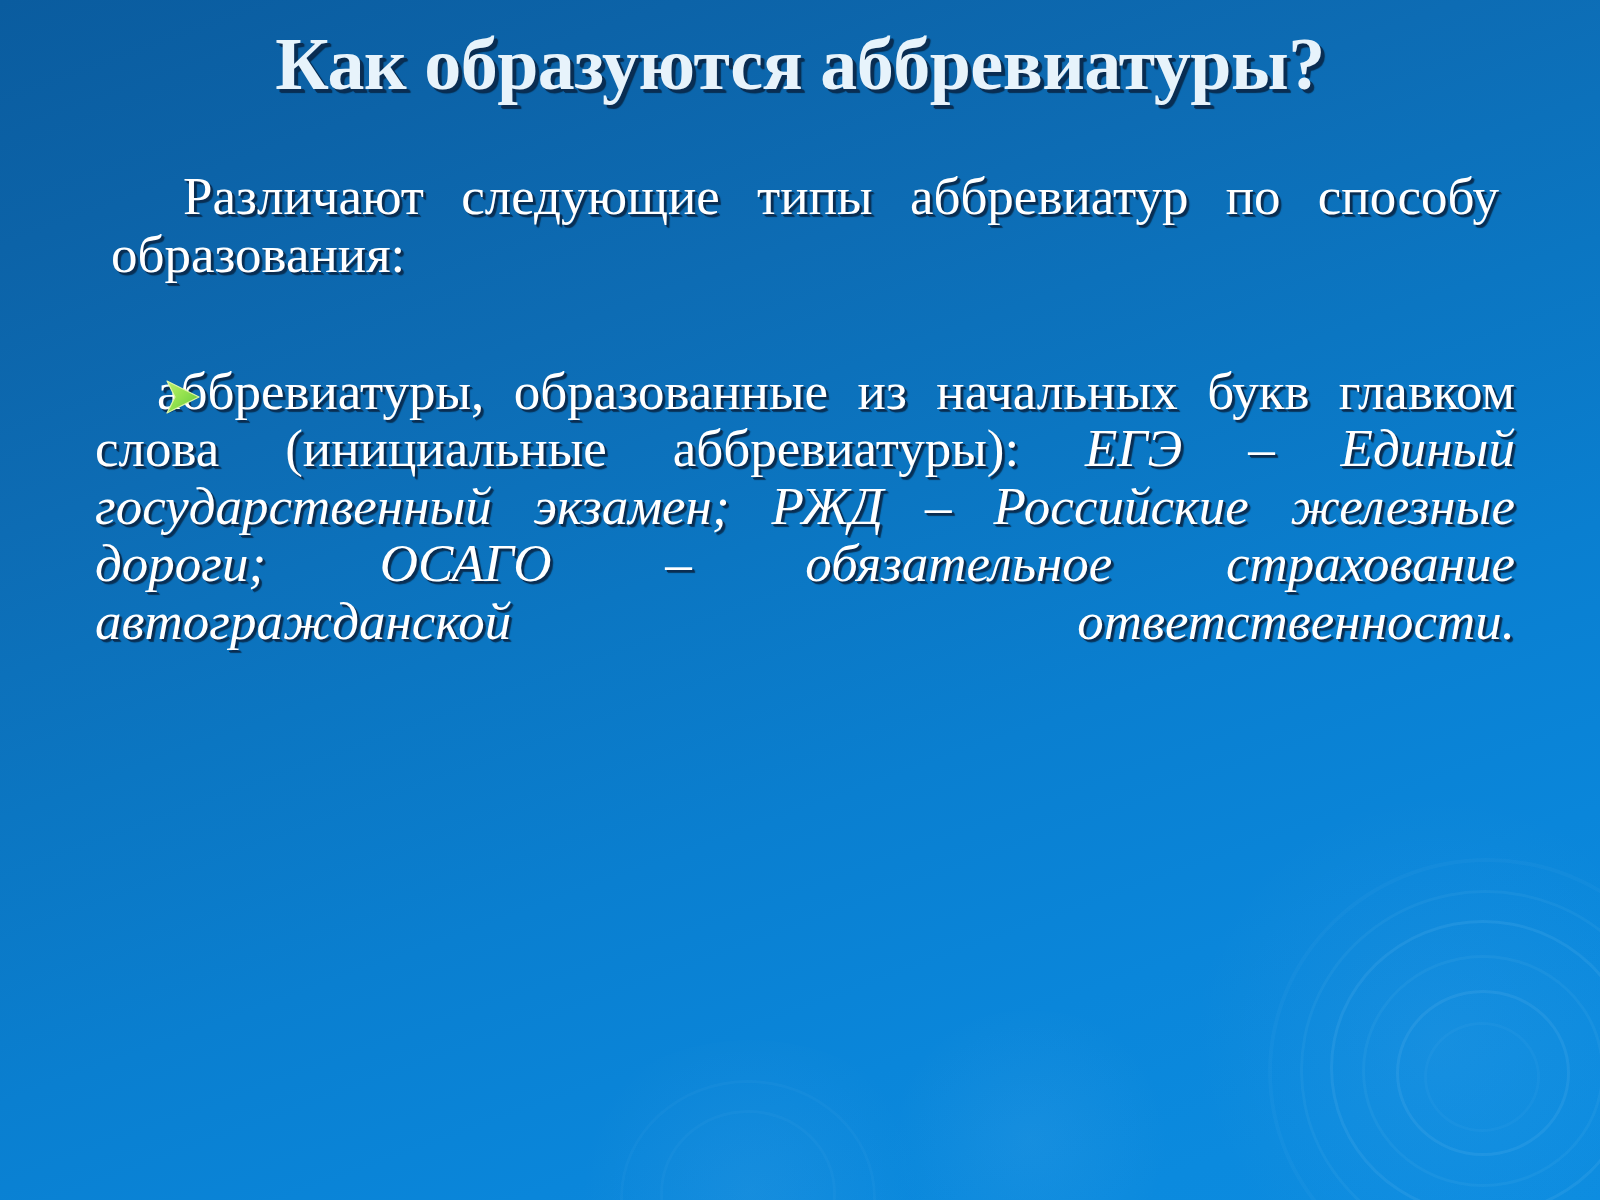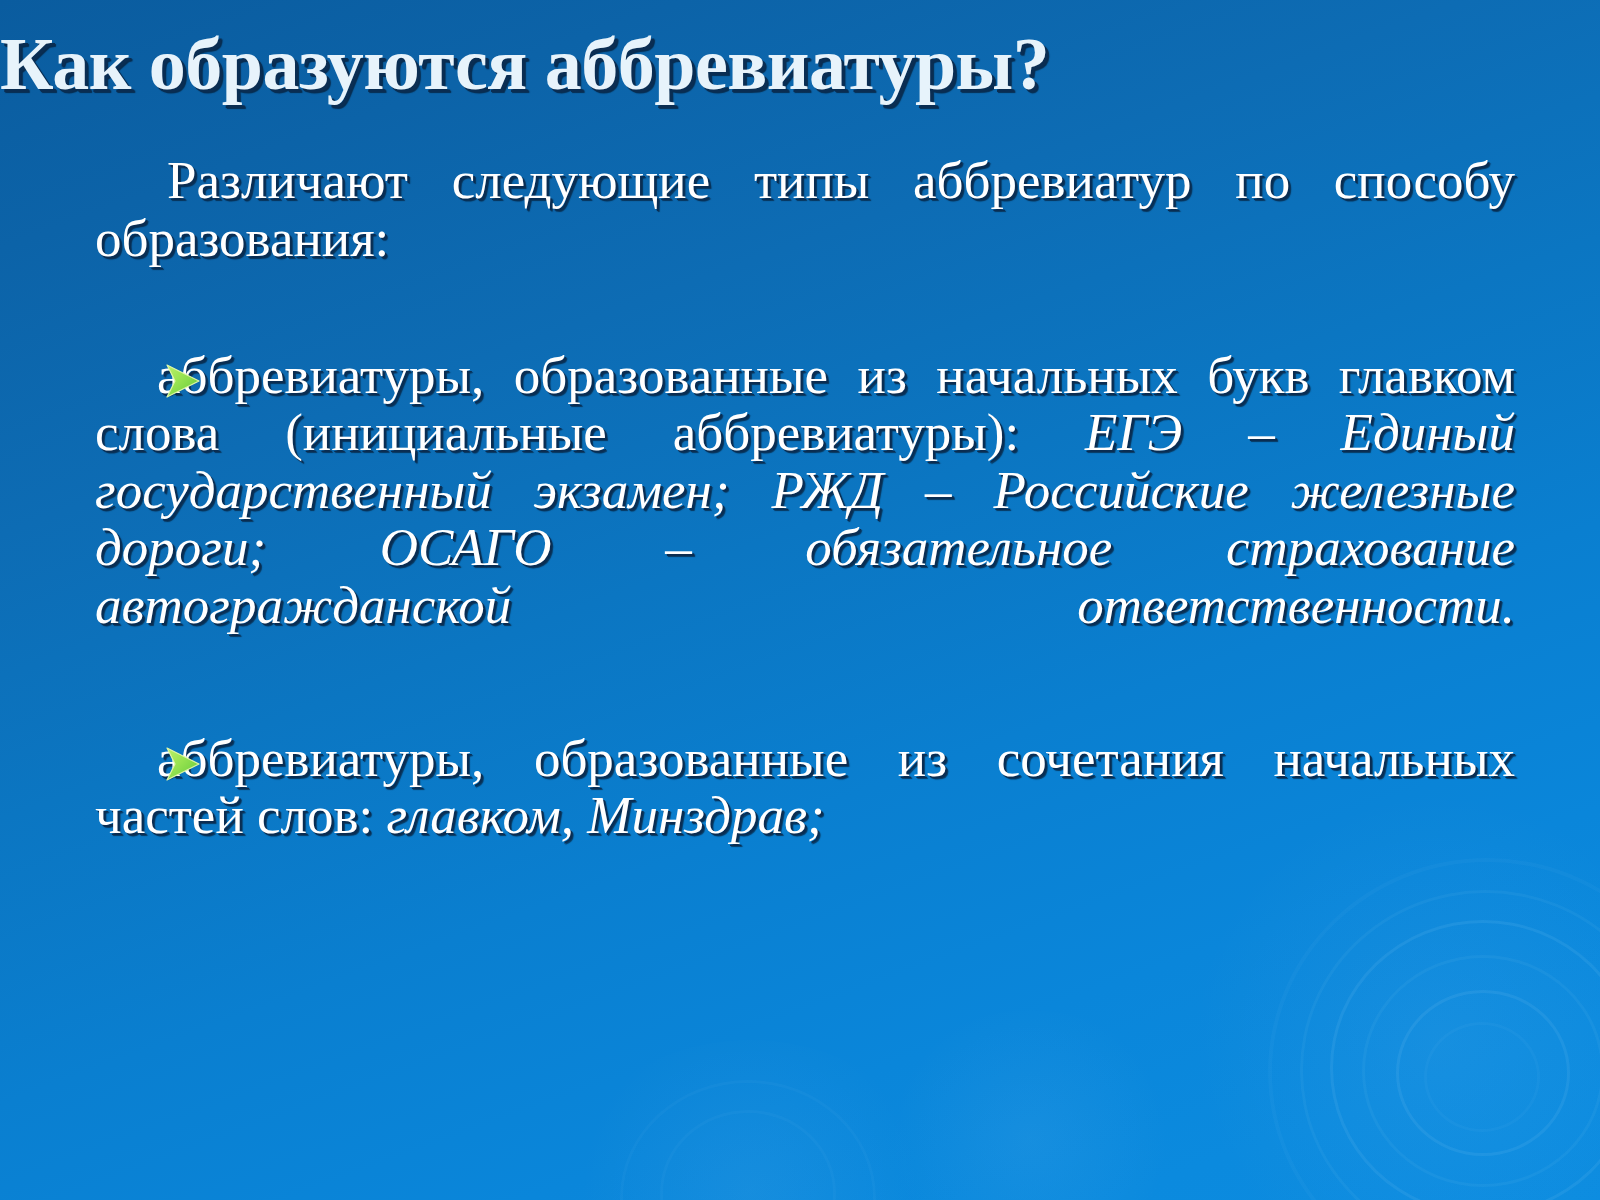--- a/index.html
+++ b/index.html
@@ -52,20 +52,21 @@
     background: radial-gradient(circle, rgba(175,220,255,0.07) 0%, rgba(175,220,255,0.0) 70%);
     pointer-events: none;
   }
 
   
   #title-block {
     position: absolute;
     left: 0;
     top: 26px;
     width: 1600px;
+    text-align: center;
   }
 
   #slide-title {
     display: inline-block;
     font-family: "Liberation Serif", "DejaVu Serif", serif;
     font-weight: bold;
     font-size: 74px;
     line-height: 1.05;
     letter-spacing: -0.5px;
     color: #e7f3fb;
@@ -85,21 +86,21 @@
 
   .para {
     color: #ffffff;
     font-size: 53px;
     line-height: 1.085;
     text-align: justify;
     text-justify: inter-word;
     text-shadow:
       2px 2px 0 #0a2d52,
       3px 3px 1px rgba(6, 28, 52, 0.7);
-    margin: 0;
+    margin: 16px;
   }
 
   .para.intro {
     text-indent: 72px;
     margin-bottom: 14px;
   }
 
   .bullet-para {
     position: relative;
     padding-left: 0;
@@ -170,28 +171,15 @@
             <stop offset="0%" stop-color="#bdf06a"></stop>
             <stop offset="45%" stop-color="#95e24f"></stop>
             <stop offset="100%" stop-color="#5fc73c"></stop>
           </linearGradient>
         </defs>
         <path d="M4 4 L36 20 L4 36 L12 20 Z" fill="url(#arrowGrad1)" stroke="#dff7a8" stroke-width="1.2" stroke-linejoin="round"></path>
       </svg>
       <span class="lead-indent"></span><span>аббревиатуры, образованные из начальных букв главком слова (инициальные аббревиатуры): </span><span class="it">ЕГЭ – Единый государственный экзамен; РЖД – Российские железные дороги; ОСАГО – обязательное страхование автогражданской ответственности.</span>
     </div>
 
-    <div class="para bullet-para b2 noStretch">
-      <svg class="bullet-glyph" viewBox="0 0 40 40">
-        <defs>
-          <linearGradient id="arrowGrad2" x1="0" y1="0" x2="1" y2="1">
-            <stop offset="0%" stop-color="#bdf06a"></stop>
-            <stop offset="45%" stop-color="#95e24f"></stop>
-            <stop offset="100%" stop-color="#5fc73c"></stop>
-          </linearGradient>
-        </defs>
-        <path d="M4 4 L36 20 L4 36 L12 20 Z" fill="url(#arrowGrad2)" stroke="#dff7a8" stroke-width="1.2" stroke-linejoin="round"></path>
-      </svg>
-      <span class="lead-indent"></span><span>аббревиатуры, образованные из сочетания начальных частей слов: </span><span class="it">главком, Минздрав;</span>
-    </div>
 
   </div>
 </div>
 
 </body></html>

